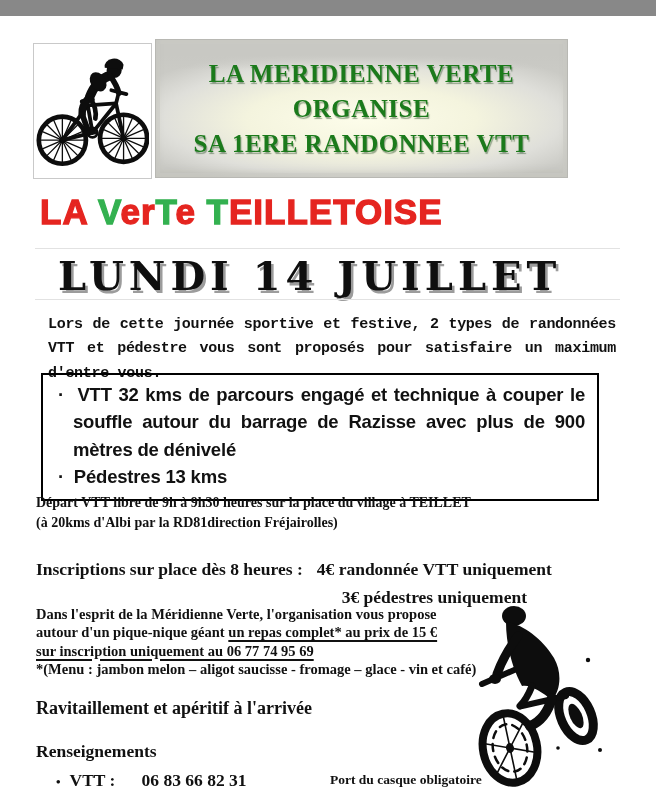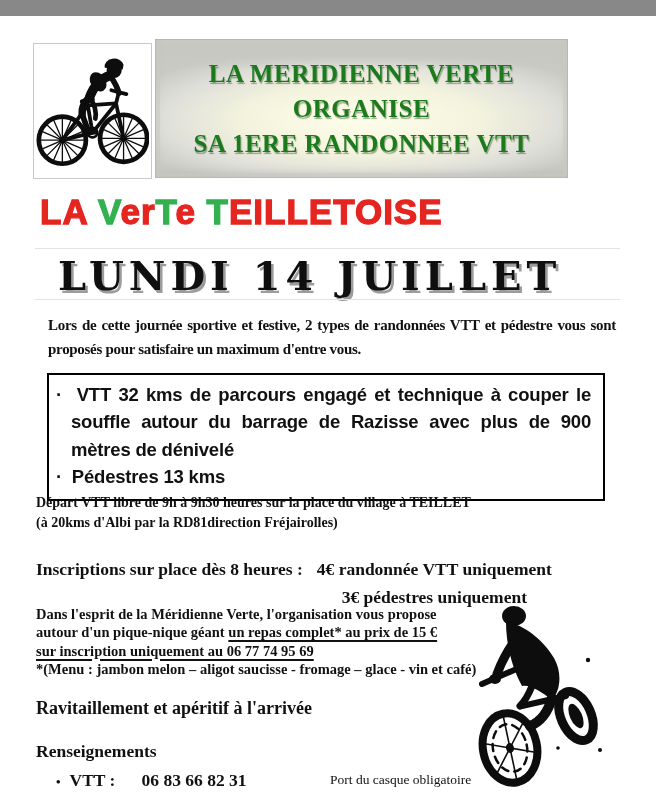--- a/index.html
+++ b/index.html
@@ -36,26 +36,26 @@
   .rule { position:absolute; left:35px; width:585px; border:none; border-top:1px solid #e2e2e2; margin:0; }
   .rule-a { top:232px; } .rule-b { top:283px; }
   .event-date {
     position:absolute; left:58px; top:236px; white-space:nowrap;
     font-family:"DejaVu Serif", serif; font-weight:bold; font-size:40px;
     letter-spacing:5px; color:#0f0f0f; text-shadow:2.5px 2.5px 0 #9c9c9c;
   }
   
   .intro {
     position:absolute; left:48px; top:297px; width:568px; margin:0;
-    font-family:Liberation Serif, serif; font-weight:bold; font-size:15px;
+    font-family:Liberation Mono, monospace; font-weight:bold; font-size:15px;
     line-height:1.62; text-align:justify; letter-spacing:-.3px;
   }
   .routes-box {
-    position:absolute; left:47px; top:357px; width:558px; box-sizing:border-box;
-    border:2px solid #000; padding:6px 12px 8px 0;
+    position:absolute; left:41px; top:357px; width:558px; box-sizing:border-box;
+    border:2px solid #000; padding:6px 12px 8px 8px;
     font-family:"Liberation Sans", sans-serif; font-weight:bold; font-size:18.5px;
   }
   .routes-box ul { margin:0; padding:0; list-style:none; }
   .routes-box li {
     padding-left:22px; text-indent:-15px; text-align:justify;
     line-height:1.48; letter-spacing:-.2px;
   }
   .routes-box li::before { content:"·\00a0\00a0"; }
   
   .depart { position:absolute; left:36px; top:477px; width:584px; font-weight:bold; font-size:14px; line-height:1.45; }
@@ -63,21 +63,21 @@
   .inscriptions { position:absolute; left:36px; top:539px; display:flex; font-weight:bold; font-size:17.5px; line-height:1.6; }
   .prices { margin-left:14px;text-align:center; }
   .picnic { position:absolute; left:36px; top:589px; width:502px; font-weight:bold; font-size:14.5px; line-height:1.26; }
   .u { text-decoration:underline; text-decoration-thickness:2px; text-underline-offset:3px; }
   .ravitaillement { position:absolute; left:36px; top:682px; font-weight:bold; font-size:18px; }
   .contacts { position:absolute; left:36px; top:725px; font-weight:bold; font-size:17.5px; }
   .contacts ul { list-style:none; margin:5px 0 0 0; padding:0; }
   .contacts li { display:flex; align-items:baseline; padding-left:20px; line-height:1.55; }
   .blt { font-size:13px; margin-right:9px; }
   .clabel { min-width:72px; display:inline-block; }
-  .helmet-note { position:absolute; left:330px; top:756px; font-weight:normal; font-size:13.5px; }
+  .helmet-note { position:absolute; left:330px; top:756px; font-weight:bold; font-size:13.5px; }
   
   .bike2 { position:absolute; left:462px; top:582px; width:180px; height:200px; }
   .bike2 svg { width:100%; height:100%; display:block; }
   .bottom-strip { position:absolute; left:4px; bottom:2px; width:648px; height:4px; background:#ececec; }
 </style>
 </head>
 <body>
 
 <div class="page">
 

